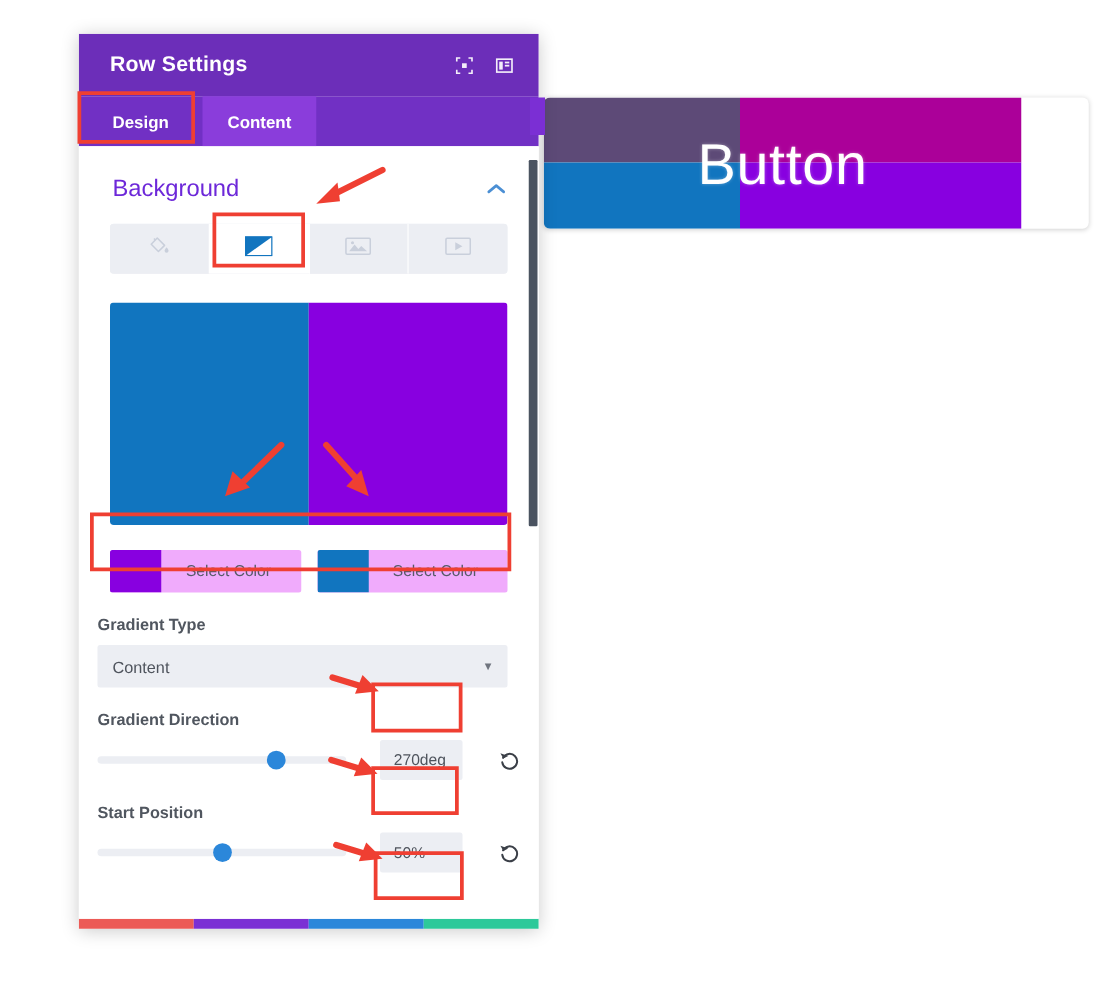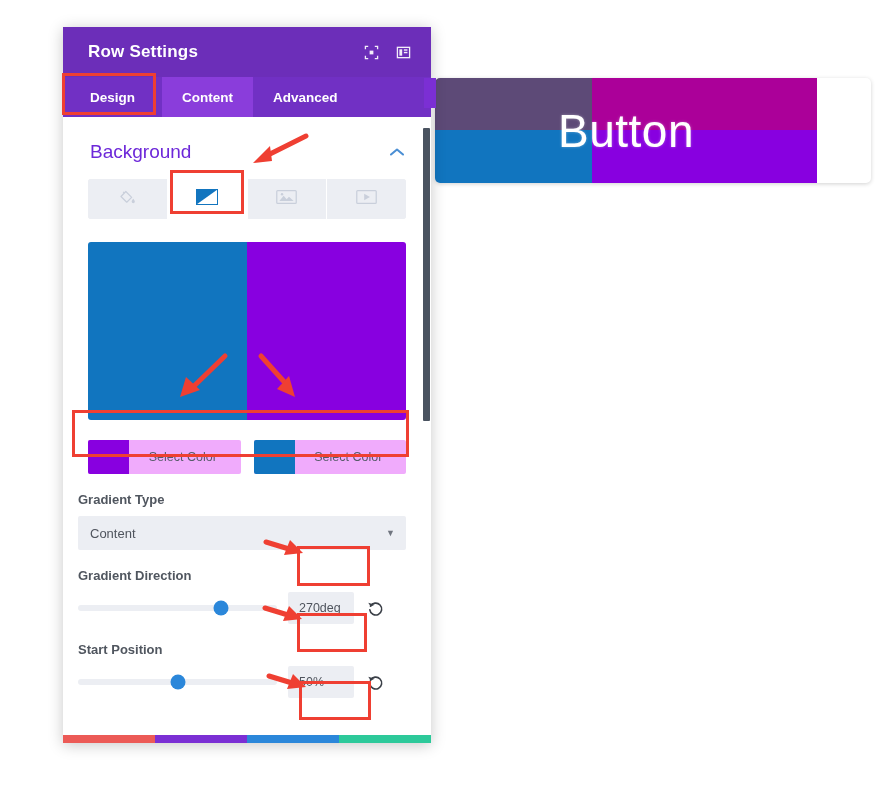--- a/index.html
+++ b/index.html
@@ -231,21 +231,21 @@
     position: absolute;
     right: 11px;
     font-size: 9px;
     color: #70757f;
   }
 
   
   .slider-row {
     display: flex;
     align-items: center;
-    gap: 0;
+    gap: 16px;
   }
   .slider-track {
     position: relative;
     height: 6px;
     background: #eceef3;
     border-radius: 3px;
     flex: none;
     width: 199px;
     cursor: pointer;
   }
@@ -343,21 +343,20 @@
           <rect x="3.6" y="4.6" width="3" height="6.8" fill="#ffffff"></rect>
           <rect x="8.4" y="4.6" width="3.8" height="1.5" fill="#ffffff"></rect>
           <rect x="8.4" y="7.3" width="3.8" height="1.5" fill="#ffffff"></rect>
         </svg>
       </div>
     </div>
 
     <div id="panel-tabs">
       <div class="tab">Design</div>
       <div class="tab active">Content</div>
-      <div class="tab">Advanced</div>
     </div>
 
     <div id="panel-body">
 
       <div id="panel-scrollbar"></div>
 
       <div id="bg-section-header">
         <div id="bg-section-title">Background</div>
         <div id="bg-collapse-icon">
           <svg width="16" height="10" viewBox="0 0 16 10">

